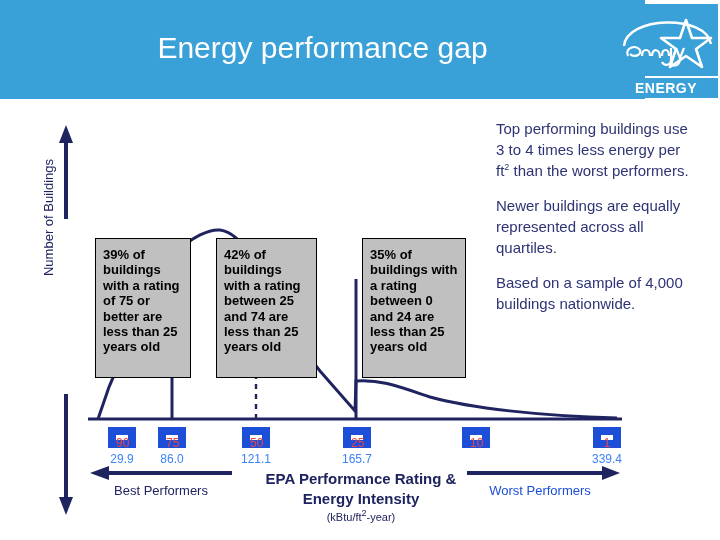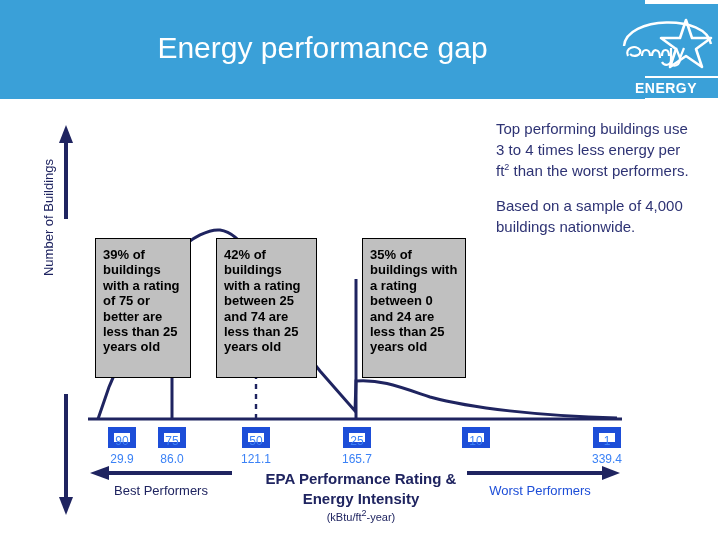--- a/index.html
+++ b/index.html
@@ -119,23 +119,23 @@
   #right-text p { margin: 0 17px 14px 0; }
   #right-text p:last-child { margin-bottom: 0; }
   sup { font-size: 9px; vertical-align: super; line-height: 0; }
 
   
   .rating-box {
     position: absolute;
     top: 427px;
     width: 28px;
     height: 21px;
-    border: 6px solid #1d4ed8;
+    border: 8px solid #1d4ed8;
     background: #ffffff;
-    color: #3b82f6;
+    color: #ef4444;
     font-size: 12px;
     text-align: center;
     line-height: 17px;
     box-sizing: border-box;
     font-family: "Liberation Sans", sans-serif;
   }
   .intensity-val {
     position: absolute;
     top: 452px;
     width: 54px;
@@ -245,20 +245,21 @@
 </svg>
 
 <div id="y-axis-label">Number of Buildings</div>
 
 <div id="callout-1" class="callout-box">39% of buildings with a rating of 75 or better are less than 25 years old</div>
 <div id="callout-2" class="callout-box">42% of buildings with a rating between 25 and 74 are less than 25 years old</div>
 <div id="callout-3" class="callout-box">35% of buildings with a rating between 0 and 24 are less than 25 years old</div>
 
 <div id="right-text">
   <p><span>Top performing buildings use 3 to 4 times less energy per ft</span><sup>2</sup><span> than the worst performers.</span></p>
+  <p>Newer buildings are equally represented across all quartiles.</p>
   <p>Based on a sample of 4,000 buildings nationwide.</p>
 </div>
 
 <div class="rating-box" style="left:108px;">90</div>
 <div class="rating-box" style="left:158px;">75</div>
 <div class="rating-box" style="left:242px;">50</div>
 <div class="rating-box" style="left:343px;">25</div>
 <div class="rating-box" style="left:462px;">10</div>
 <div class="rating-box" style="left:593px;">1</div>
 

